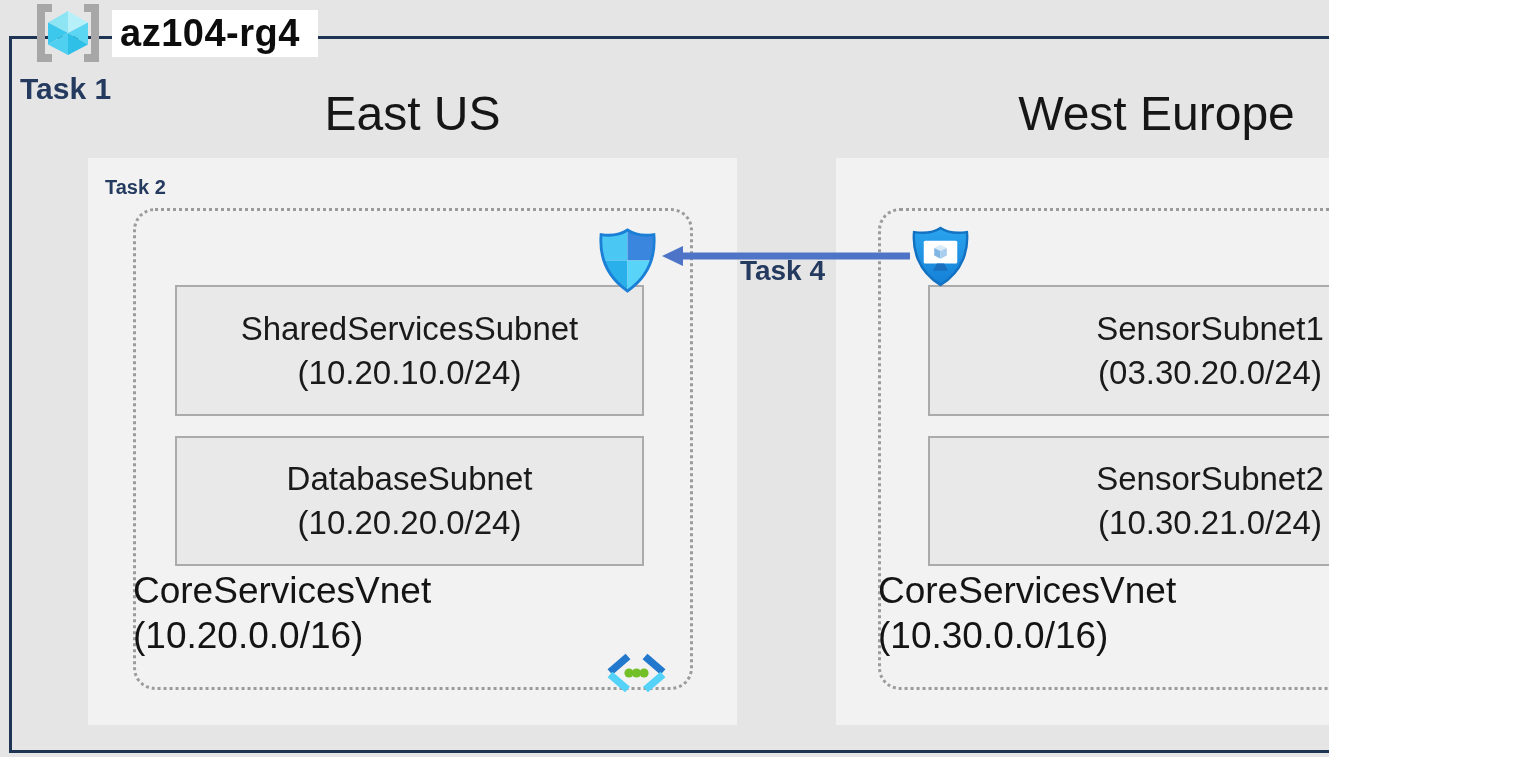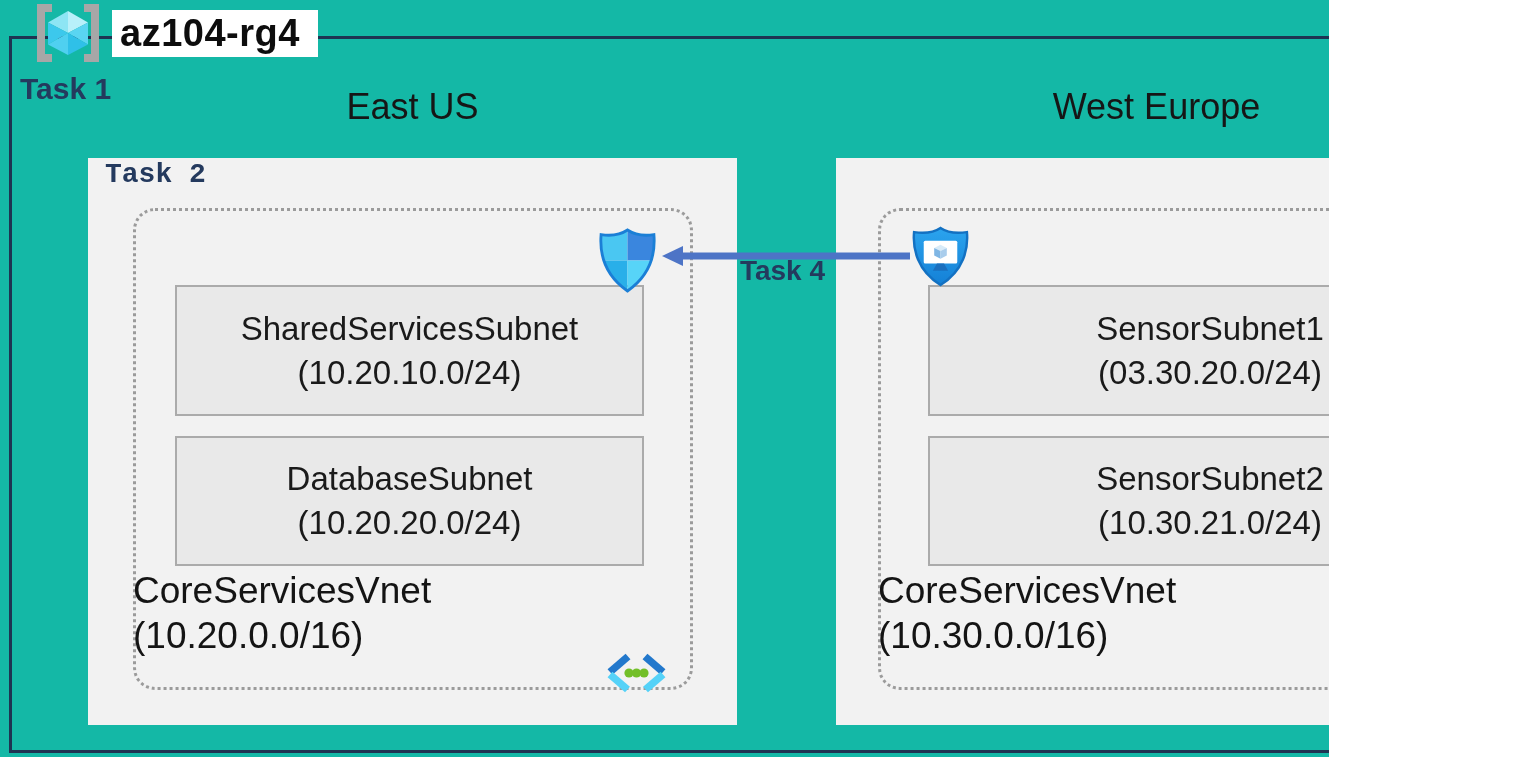--- a/index.html
+++ b/index.html
@@ -1,36 +1,36 @@
 <!DOCTYPE html>
 <html><head>
 <meta charset="utf-8">
 <style>
   html,body{margin:0;padding:0;background:#fff;}
   .canvas{
-    position:relative;width:1329px;height:757px;background:#14b8a6;overflow:hidden;
+    position:relative;width:1329px;height:757px;background:#e5e5e5;overflow:hidden;
     font-family:"Liberation Sans","DejaVu Sans",sans-serif;color:#111;
   }
   .abs{position:absolute;}
   
   .outer-border{left:9px;top:36px;width:1491px;height:711px;border:3px solid #1e3452;}
   .rg-title{
     left:112px;top:10px;background:#fff;padding:2px 18px 2px 8px;
     font-size:38px;font-weight:bold;color:#0d0d0d;letter-spacing:0.5px;
   }
   .task-label{font-weight:bold;color:#243a5e;}
   .task1{left:20px;top:72px;font-size:30px;}
-  .region-label{top:86px;font-size:36px;color:#161616;text-align:center;}
+  .region-label{top:86px;font-size:48px;color:#161616;text-align:center;}
   .region-east{left:88px;width:649px;}
   .region-west{left:836px;width:641px;}
   
   .panel{background:#f2f2f2;top:158px;height:567px;}
   .panel-left{left:88px;width:649px;}
   .panel-right{left:836px;width:641px;}
-  .task2{left:105px;top:159px;font-size:28px;font-family:Liberation Mono, monospace;}
+  .task2{left:105px;top:176px;font-size:20px;}
   .task3{left:1350px;top:165px;width:90px;text-align:right;font-size:28px;}
   
   .vnet-box{top:208px;height:476px;border:3px dotted #9b9b9b;border-radius:22px;background:transparent;}
   .vnet-box-left{left:133px;width:554px;}
   .vnet-box-right{left:878px;width:549px;}
   
   .subnet{
     background:#e9e9e9;border:2px solid #ababab;
     display:flex;flex-direction:column;justify-content:center;align-items:center;
     font-size:33px;line-height:44px;color:#1a1a1a;text-align:center;margin-top:30px;

